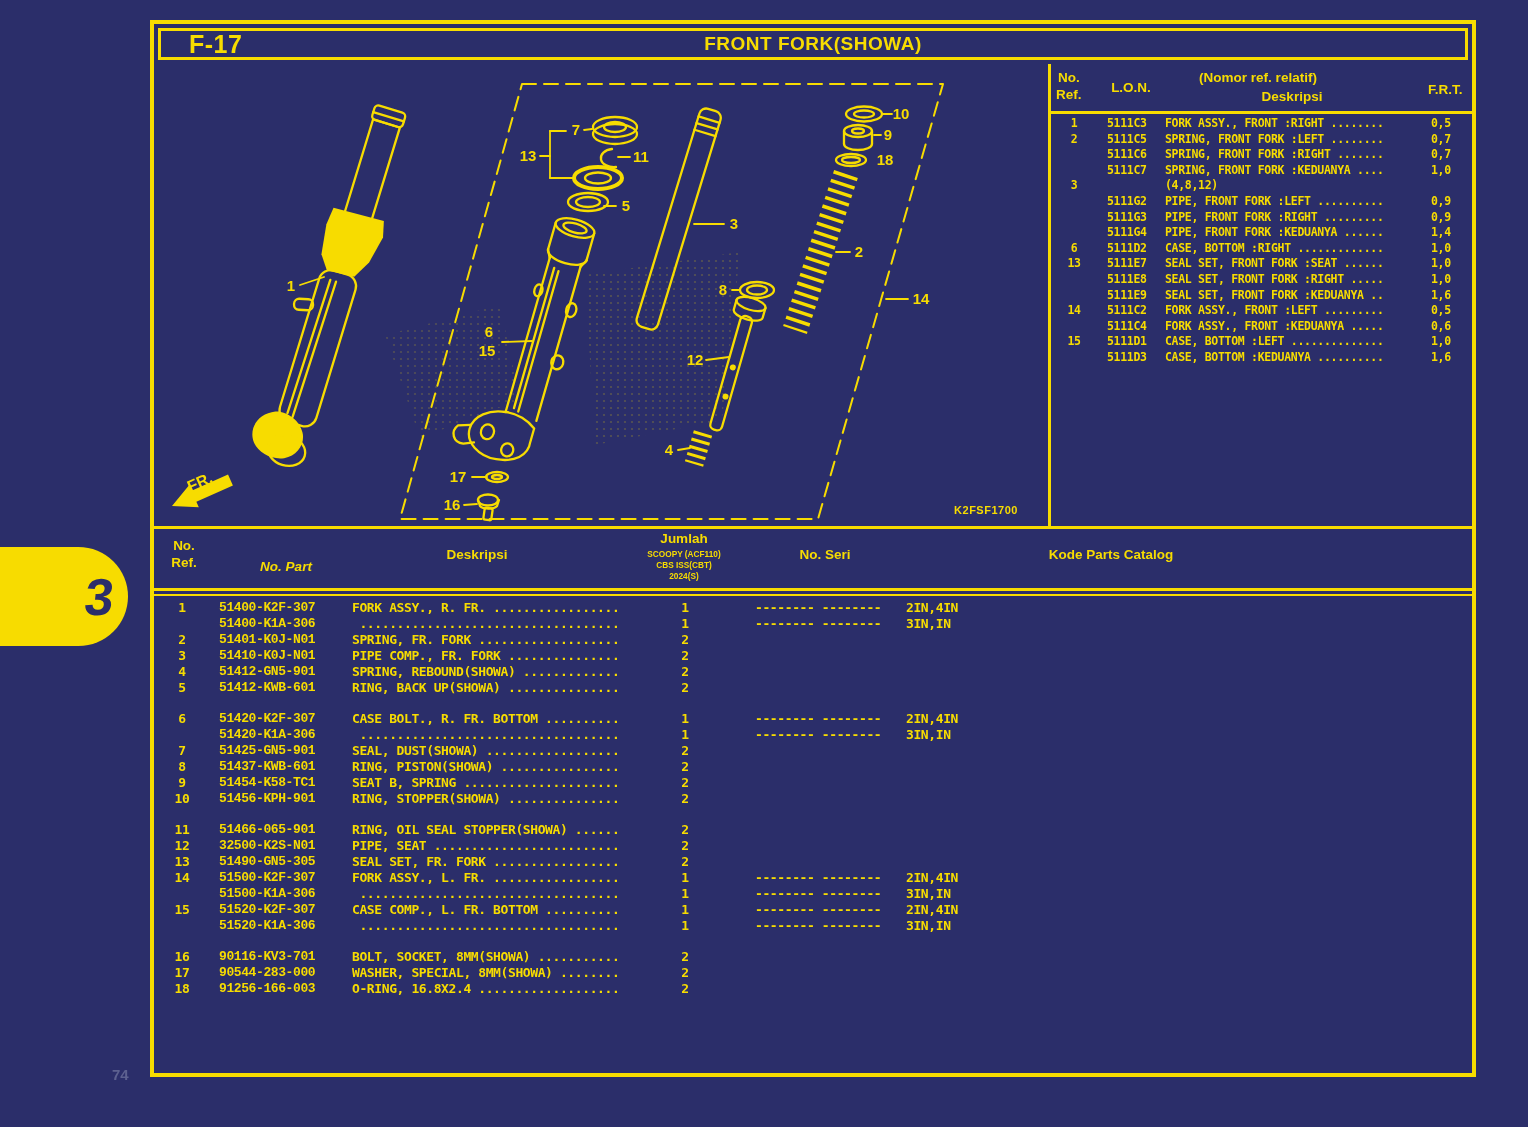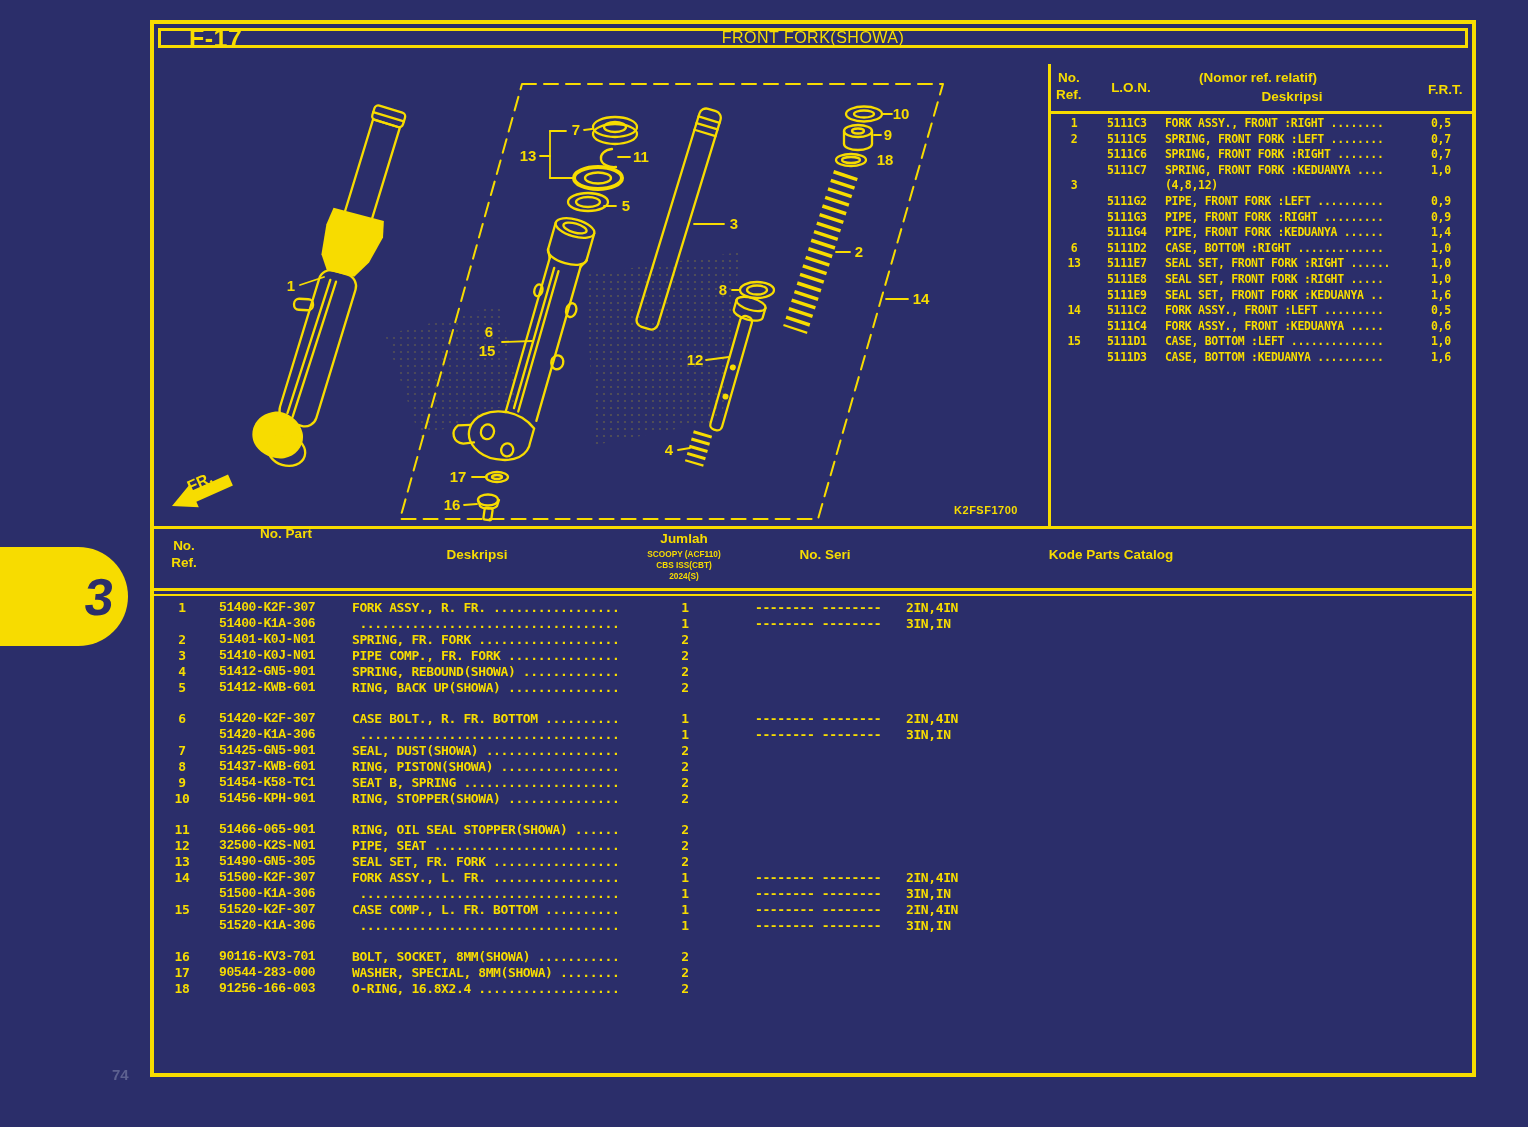--- a/index.html
+++ b/index.html
@@ -9,24 +9,24 @@
   }
   html,body{margin:0;padding:0;}
   body{
     width:1528px;height:1127px;position:relative;overflow:hidden;
     background:var(--bg);
     font-family:"Liberation Sans",sans-serif;
   }
   .abs{position:absolute;}
   
   .outer-border{left:150px;top:20px;width:1326px;height:1057px;border:4px solid var(--y);box-sizing:border-box;}
-  .header-box{left:158px;top:28px;width:1310px;height:20px;border:3px solid var(--y);box-sizing:border-box;
+  .header-box{left:158px;top:28px;width:1310px;height:32px;border:3px solid var(--y);box-sizing:border-box;
     display:flex;align-items:center;color:var(--y);}
   .fcode{position:absolute;left:28px;font-size:25px;font-weight:bold;letter-spacing:.5px;}
-  .ptitle{margin:4px auto;font-size:16px;font-weight:normal;letter-spacing:.5px;}
+  .ptitle{margin:4px auto;font-size:19px;font-weight:bold;letter-spacing:.5px;}
   .vdiv{left:1048px;top:64px;width:3px;height:462px;background:var(--y);}
   .hdiv{left:154px;top:526px;width:1318px;height:3px;background:var(--y);}
   .rt-underline{left:1051px;top:111px;width:421px;height:3px;background:var(--y);}
   .bt-line1{left:154px;top:588px;width:1318px;height:3px;background:var(--y);}
   .bt-line2{left:154px;top:594px;width:1318px;height:2px;background:var(--y);}
   
   .tab3{left:0;top:547px;width:128px;height:99px;background:var(--y);border-radius:0 50px 50px 0;
     display:flex;align-items:center;justify-content:flex-end;padding-right:14px;box-sizing:border-box;}
   .tab3 span{font-size:52px;font-weight:bold;color:var(--bg);transform:skewX(-6deg);}
   .pagenum{left:112px;top:1066px;font-size:15px;font-weight:bold;color:var(--muted);text-align:right;}
@@ -86,32 +86,32 @@
 <div class="abs rt-rows" id="ref-rows">
     <div class="rrow"><span class="rr-ref">1</span><span class="rr-lon">5111C3</span><span class="rr-desc">FORK ASSY., FRONT :RIGHT ........</span><span class="rr-frt">0,5</span></div>
     <div class="rrow"><span class="rr-ref">2</span><span class="rr-lon">5111C5</span><span class="rr-desc">SPRING, FRONT FORK :LEFT ........</span><span class="rr-frt">0,7</span></div>
     <div class="rrow"><span class="rr-ref"></span><span class="rr-lon">5111C6</span><span class="rr-desc">SPRING, FRONT FORK :RIGHT .......</span><span class="rr-frt">0,7</span></div>
     <div class="rrow"><span class="rr-ref"></span><span class="rr-lon">5111C7</span><span class="rr-desc">SPRING, FRONT FORK :KEDUANYA ....</span><span class="rr-frt">1,0</span></div>
     <div class="rrow"><span class="rr-ref">3</span><span class="rr-lon"></span><span class="rr-desc">(4,8,12)</span><span class="rr-frt"></span></div>
     <div class="rrow"><span class="rr-ref"></span><span class="rr-lon">5111G2</span><span class="rr-desc">PIPE, FRONT FORK :LEFT ..........</span><span class="rr-frt">0,9</span></div>
     <div class="rrow"><span class="rr-ref"></span><span class="rr-lon">5111G3</span><span class="rr-desc">PIPE, FRONT FORK :RIGHT .........</span><span class="rr-frt">0,9</span></div>
     <div class="rrow"><span class="rr-ref"></span><span class="rr-lon">5111G4</span><span class="rr-desc">PIPE, FRONT FORK :KEDUANYA ......</span><span class="rr-frt">1,4</span></div>
     <div class="rrow"><span class="rr-ref">6</span><span class="rr-lon">5111D2</span><span class="rr-desc">CASE, BOTTOM :RIGHT .............</span><span class="rr-frt">1,0</span></div>
-    <div class="rrow"><span class="rr-ref">13</span><span class="rr-lon">5111E7</span><span class="rr-desc">SEAL SET, FRONT FORK :RIGHT ......</span><span class="rr-frt">1,0</span></div>
+    <div class="rrow"><span class="rr-ref">13</span><span class="rr-lon">5111E7</span><span class="rr-desc">SEAL SET, FRONT FORK :SEAT ......</span><span class="rr-frt">1,0</span></div>
     <div class="rrow"><span class="rr-ref"></span><span class="rr-lon">5111E8</span><span class="rr-desc">SEAL SET, FRONT FORK :RIGHT .....</span><span class="rr-frt">1,0</span></div>
     <div class="rrow"><span class="rr-ref"></span><span class="rr-lon">5111E9</span><span class="rr-desc">SEAL SET, FRONT FORK :KEDUANYA ..</span><span class="rr-frt">1,6</span></div>
     <div class="rrow"><span class="rr-ref">14</span><span class="rr-lon">5111C2</span><span class="rr-desc">FORK ASSY., FRONT :LEFT .........</span><span class="rr-frt">0,5</span></div>
     <div class="rrow"><span class="rr-ref"></span><span class="rr-lon">5111C4</span><span class="rr-desc">FORK ASSY., FRONT :KEDUANYA .....</span><span class="rr-frt">0,6</span></div>
     <div class="rrow"><span class="rr-ref">15</span><span class="rr-lon">5111D1</span><span class="rr-desc">CASE, BOTTOM :LEFT ..............</span><span class="rr-frt">1,0</span></div>
     <div class="rrow"><span class="rr-ref"></span><span class="rr-lon">5111D3</span><span class="rr-desc">CASE, BOTTOM :KEDUANYA ..........</span><span class="rr-frt">1,6</span></div>
   </div>
 
 <span class="abs pt-h ctr" style="left:184px;top:538px;">No.</span>
 <span class="abs pt-h ctr" style="left:184px;top:555px;">Ref.</span>
-<span class="abs pt-h ctr" style="left:286px;top:526px;">No. Part</span>
+<span class="abs pt-h ctr" style="left:286px;top:559px;font-style:italic;">No. Part</span>
 <span class="abs pt-h ctr" style="left:477px;top:547px;">Deskripsi</span>
 <span class="abs pt-h ctr" style="left:684px;top:531px;">Jumlah</span>
 <span class="abs pt-sub" style="left:684px;top:549px;">SCOOPY (ACF110)</span>
 <span class="abs pt-sub" style="left:684px;top:560px;">CBS ISS(CBT)</span>
 <span class="abs pt-sub" style="left:684px;top:571px;">2024(S)</span>
 <span class="abs pt-h ctr" style="left:825px;top:547px;">No. Seri</span>
 <span class="abs pt-h ctr" style="left:1111px;top:547px;">Kode Parts Catalog</span>
 <div class="abs pt-rows" id="part-rows">
     <div class="pgroup">
       <div class="prow"><span class="pr-ref">1</span><span class="pr-part">51400-K2F-307</span><span class="pr-desc">FORK ASSY., R. FR. .................</span><span class="pr-qty">1</span><span class="pr-seri">-------- --------</span><span class="pr-kode">2IN,4IN</span></div>

